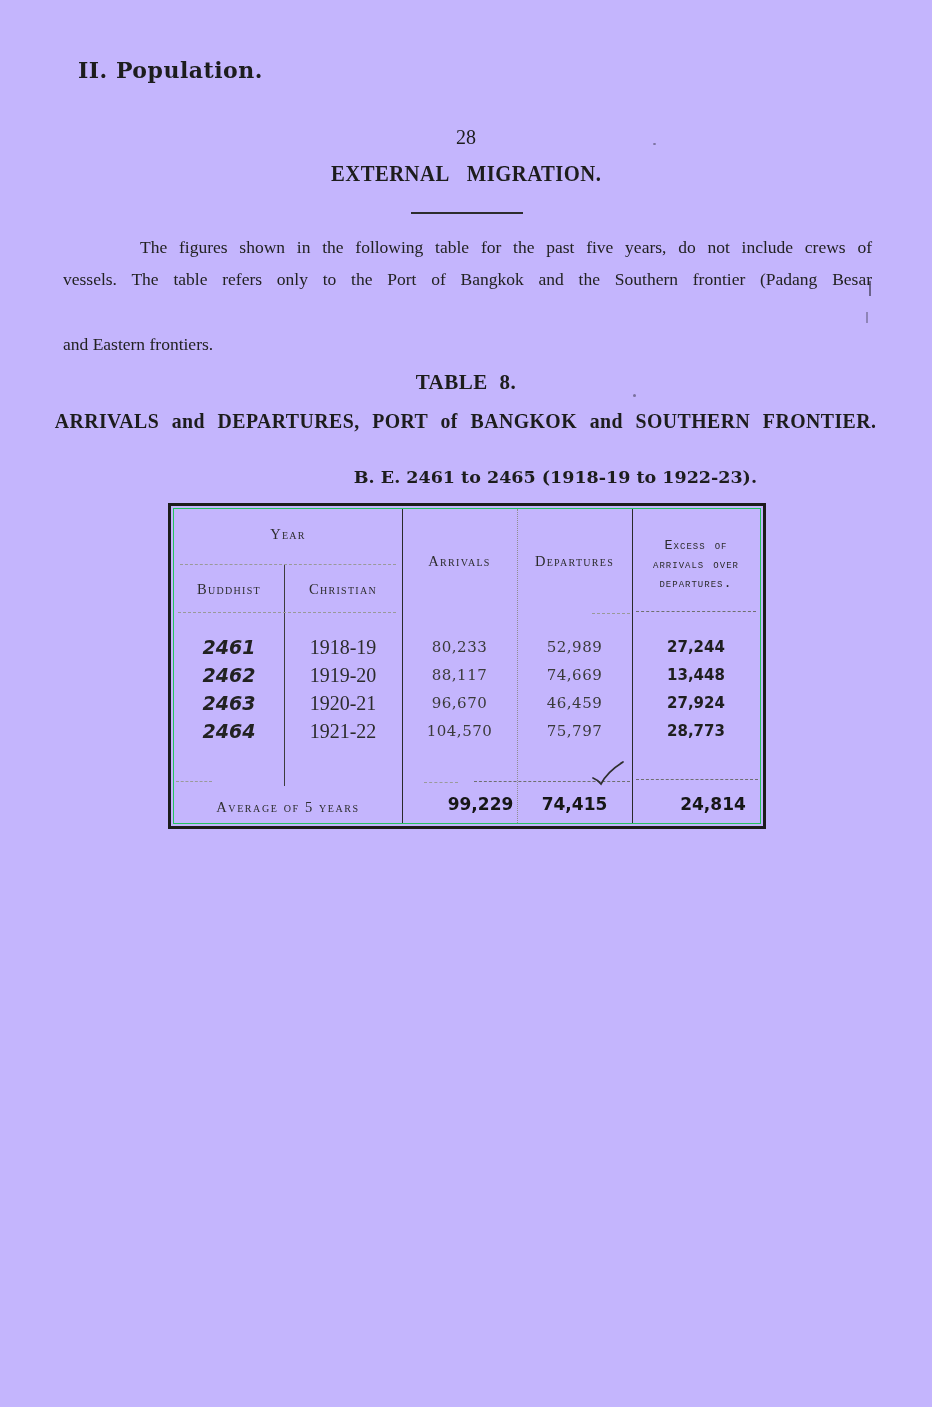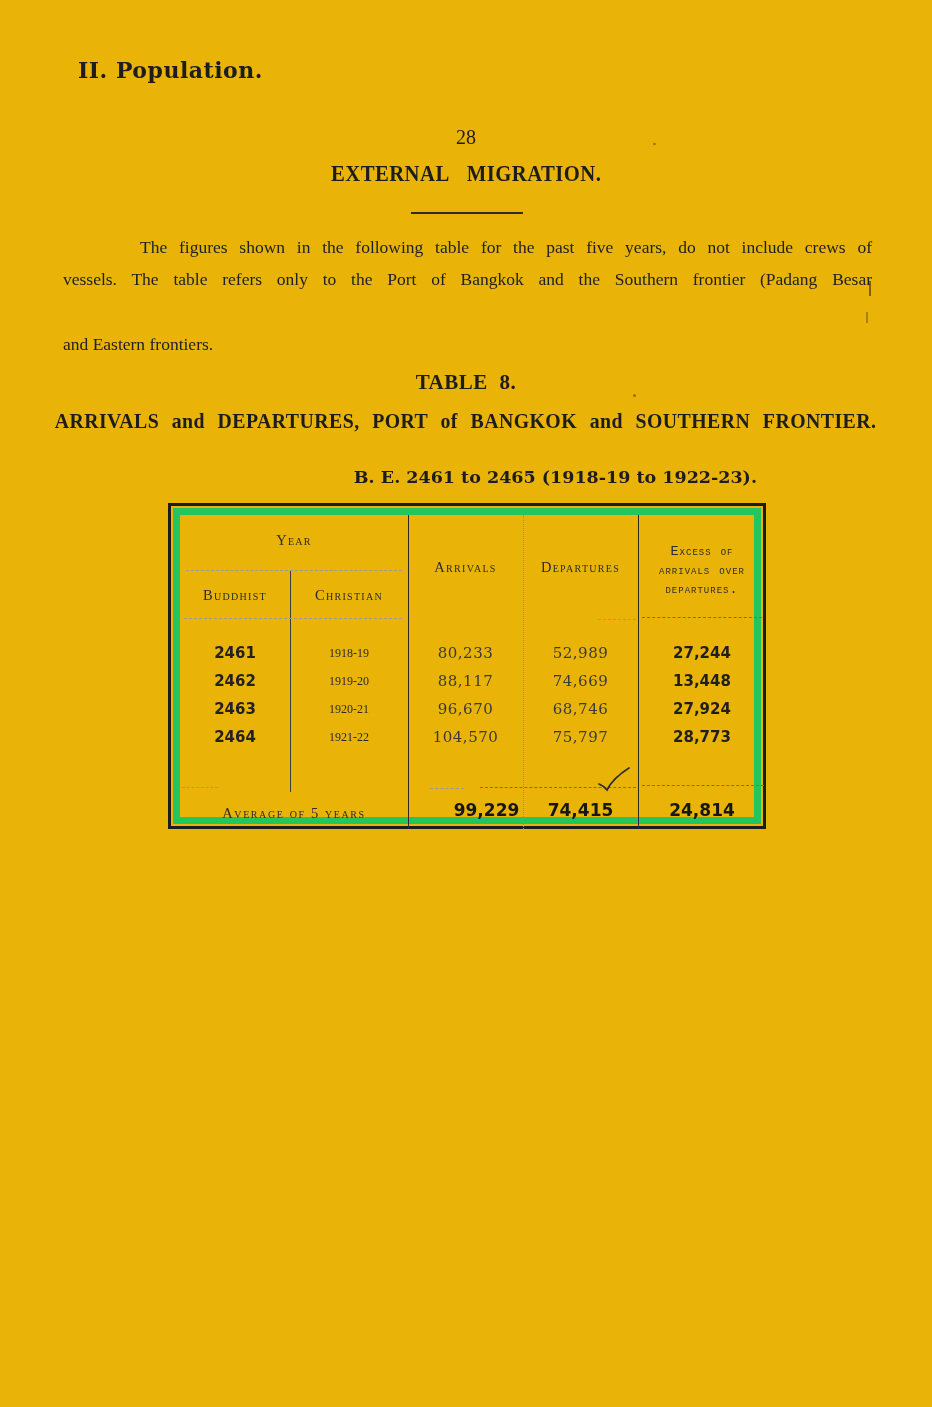--- a/index.html
+++ b/index.html
@@ -1,47 +1,47 @@
 <!DOCTYPE html>
 <html><head>
 <meta charset="utf-8">
 <style>
   html,body{margin:0;padding:0;background:#e8e8e8;}
   .page{
     position:relative;width:932px;height:1407px;margin:0 auto;
-    background:#eab308;color:#1d1d1d;overflow:hidden;
+    background:#c4b5fd;color:#1d1d1d;overflow:hidden;
     font-family:"Liberation Serif",serif;
   }
   .abs{position:absolute;}
   .center{left:0;width:932px;text-align:center;}
   .caps-head{font-family:"Liberation Serif",serif;font-weight:bold;letter-spacing:.5px;white-space:nowrap;}
   .squeeze{display:inline-block;transform:scaleX(.9);transform-origin:center;}
   .section-label{font-family:"DejaVu Serif",serif;font-weight:bold;font-size:22px;letter-spacing:.5px;}
   .page-number{font-size:20px;}
   .main-heading{font-size:23px;word-spacing:14px;}
   .heading-rule{border-top:2px solid #2d2d2d;height:0;}
   .para-line{left:63px;width:809px;font-size:17.5px;color:#222;white-space:nowrap;}
   .just{white-space:normal;text-align:justify;text-align-last:justify;}
   .indent{padding-left:77px;box-sizing:border-box;}
   .table-label{font-size:21px;word-spacing:6px;}
   .table-title{font-size:22px;word-spacing:8px;}
   .table-subtitle{font-family:"DejaVu Serif",serif;font-weight:bold;font-size:17.5px;white-space:nowrap;}
 
   
   .tbl{left:168px;top:503px;width:598px;height:326px;border:3px solid #1c1c1c;box-sizing:border-box;}
-  .tbl-inner{position:absolute;inset:2px;border:7px solid #22c55e;}
+  .tbl-inner{position:absolute;inset:2px;border:1px solid #22c55e;}
   .cell{position:absolute;text-align:center;line-height:22px;}
   .c1{left:0;width:110px;}  .c2{left:110px;width:118px;}
   .c3{left:228px;width:115px;} .c4{left:343px;width:115px;} .c5{left:458px;width:128px;}
   .span12{left:0;width:228px;}
   .sc{font-variant:small-caps;font-family:"Liberation Serif",serif;letter-spacing:1.3px;
       font-size:14.5px;color:#2c2c2c;}
   .sc-sm{font-size:13.5px;line-height:19px;letter-spacing:1px;}
-  .b-year{font-family:"DejaVu Sans",sans-serif;font-weight:bold;font-size:15px;color:#222;}
-  .c-year{font-family:"Liberation Serif",serif;font-size:12px;color:#2b2b2b;}
+  .b-year{font-family:"DejaVu Sans",sans-serif;font-weight:bold;font-size:19px;color:#222;font-style:italic;}
+  .c-year{font-family:"Liberation Serif",serif;font-size:20px;color:#2b2b2b;}
   .num{font-family:"DejaVu Serif",serif;font-size:15px;color:#3a3a3a;letter-spacing:.5px;}
   .bold-num{font-family:"DejaVu Sans",sans-serif;font-weight:bold;font-size:15px;color:#1f1f1f;}
   .avg-num{font-family:"DejaVu Sans",sans-serif;font-weight:bold;font-size:17px;color:#161616;}
   .row{position:absolute;left:0;right:0;height:24px;}
   .r1{top:127px}.r2{top:155px}.r3{top:183px}.r4{top:211px}.r5{top:238px}
   .vline{position:absolute;width:0;border-left:1px solid #2a2a2a;}
   .dash{position:absolute;height:0;border-top:1px dashed #9a9a9a;}
   .dash-dark{border-top:1px dashed #6f6f6f;}
   .speck{position:absolute;background:rgba(0,0,0,.38);border-radius:50%;}
   .edge-tick{position:absolute;background:rgba(0,0,0,.45);}
@@ -103,21 +103,21 @@
         <div class="cell c1 b-year">2462</div>
         <div class="cell c2 c-year">1919-20</div>
         <div class="cell c3 num">88,117</div>
         <div class="cell c4 num">74,669</div>
         <div class="cell c5 bold-num">13,448</div>
       </div>
       <div class="row r3">
         <div class="cell c1 b-year">2463</div>
         <div class="cell c2 c-year">1920-21</div>
         <div class="cell c3 num">96,670</div>
-        <div class="cell c4 num">68,746</div>
+        <div class="cell c4 num">46,459</div>
         <div class="cell c5 bold-num">27,924</div>
       </div>
       <div class="row r4">
         <div class="cell c1 b-year">2464</div>
         <div class="cell c2 c-year">1921-22</div>
         <div class="cell c3 num">104,570</div>
         <div class="cell c4 num">75,797</div>
         <div class="cell c5 bold-num">28,773</div>
       </div>
 
@@ -126,21 +126,21 @@
       <div class="dash dash-dark" style="left:300px;top:272px;width:156px;"></div>
       <div class="dash dash-dark" style="left:462px;top:270px;width:122px;"></div>
 
       <svg class="abs" style="left:416px;top:250px;" width="36" height="30" viewBox="0 0 36 30">
         <path d="M3 19 Q8 21 11 25 Q17 13 33 3" fill="none" stroke="#2e2e2e" stroke-width="1.7" stroke-linecap="round"></path>
       </svg>
 
       <div class="cell span12 sc" style="top:287px;letter-spacing:1.6px;">Average of 5 years</div>
       <div class="cell c3 avg-num" style="top:284px;padding-left:21px;">99,229</div>
       <div class="cell c4 avg-num" style="top:284px;">74,415</div>
-      <div class="cell c5 avg-num" style="top:284px;">24,814</div>
+      <div class="cell c5 avg-num" style="top:284px;margin-left:17px;">24,814</div>
     </div>
   </div>
 
   <div class="speck" style="left:653px;top:143px;width:3px;height:2px;"></div>
   <div class="speck" style="left:633px;top:394px;width:3px;height:3px;"></div>
   <div class="edge-tick" style="left:869px;top:281px;width:2px;height:15px;"></div>
   <div class="edge-tick" style="left:866px;top:312px;width:1.5px;height:11px;opacity:.6;"></div>
 </div>
 
 </body></html>

